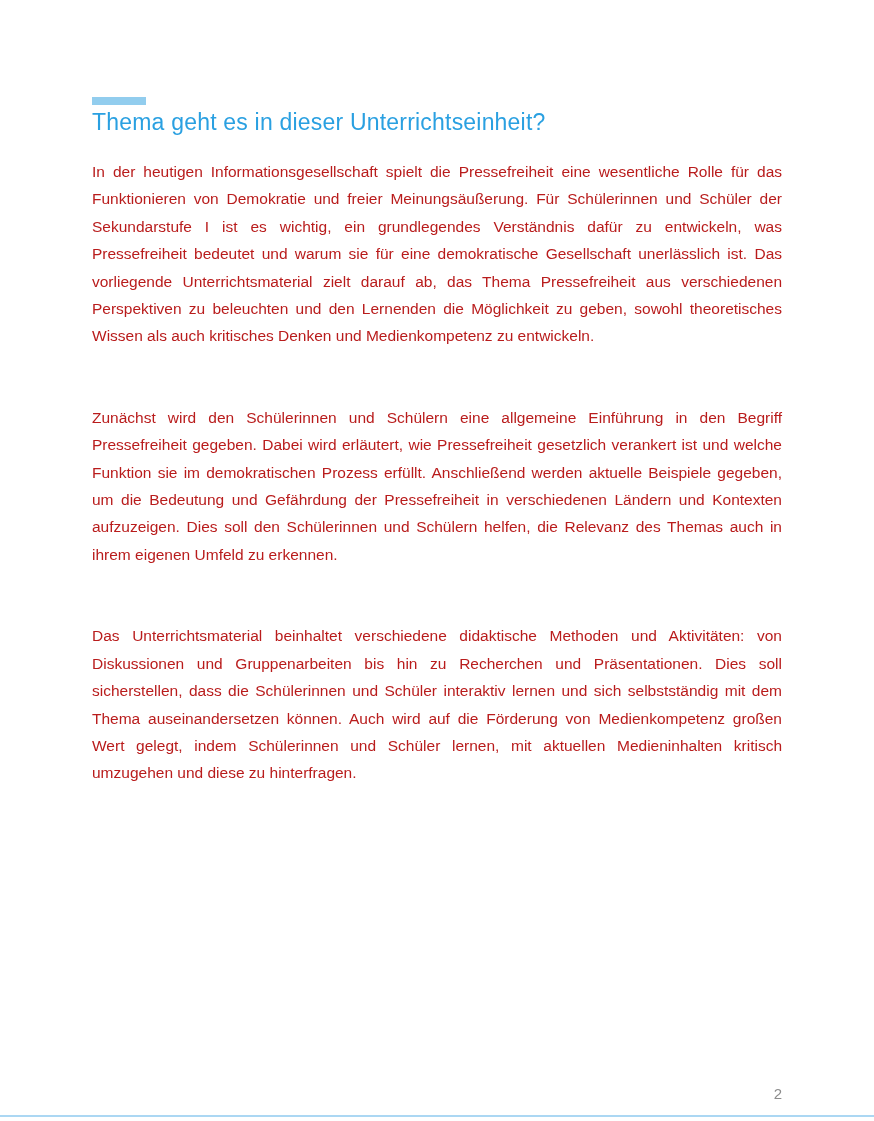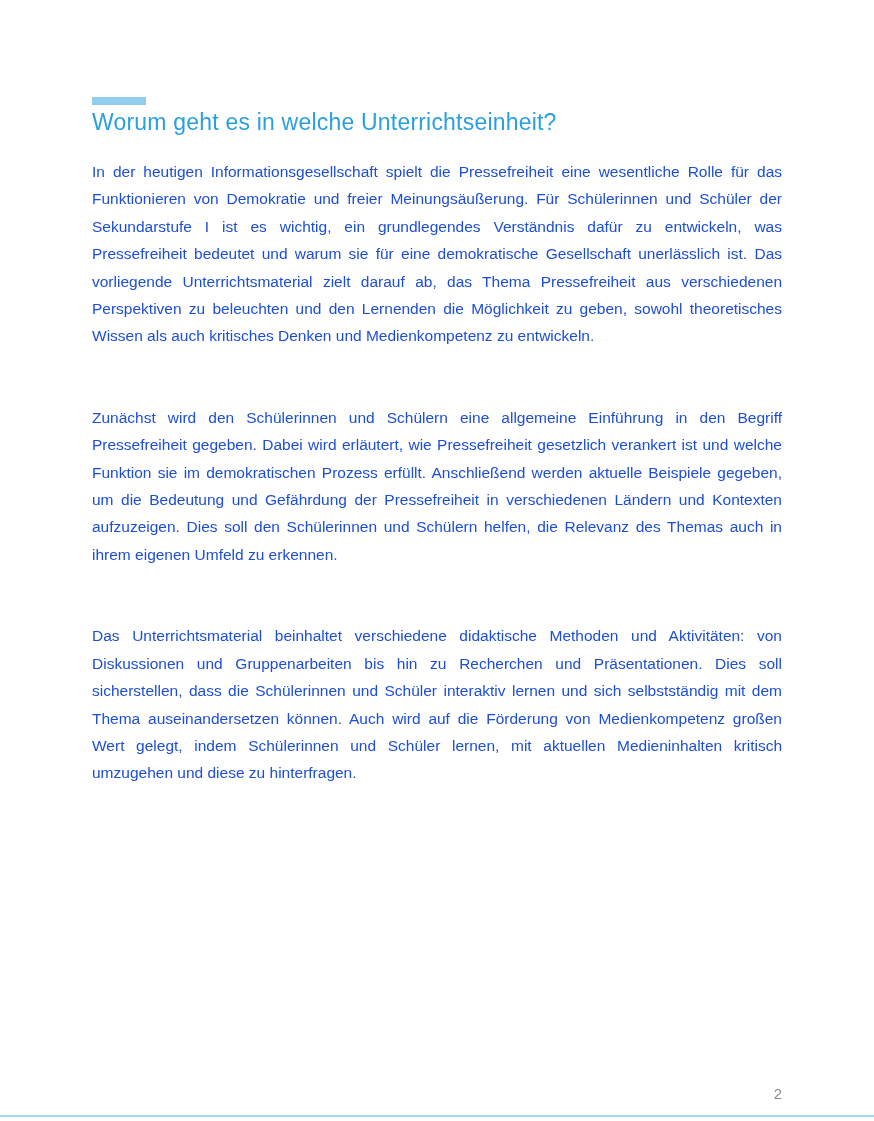--- a/index.html
+++ b/index.html
@@ -32,21 +32,21 @@
     font-size: 23px;
     font-weight: 400;
     letter-spacing: 0.2px;
     color: #2AA0E1;
   }
   .content {
     position: absolute;
     left: 92px;
     top: 158px;
     width: 690px;
-    color: #1d4ed8;
+    color: #b91c1c;
     font-size: 15.5px;
     line-height: 27.4px;
   }
   .content p {
     margin: 0 0 54px 0;
     text-align: justify;
   }
   .page-number {
     position: absolute;
     left: 92px;
@@ -63,21 +63,21 @@
     width: 874px;
     height: 2px;
     background: #ABD7F3;
   }
 </style>
 </head>
 <body>
 
 <div class="page">
   <div class="accent-bar"></div>
-  <h1 class="title">Worum geht es in welche Unterrichtseinheit?</h1>
+  <h1 class="title">Thema geht es in dieser Unterrichtseinheit?</h1>
   <div class="content">
     <p>In der heutigen Informationsgesellschaft spielt die Pressefreiheit eine wesentliche Rolle für das Funktionieren von Demokratie und freier Meinungsäußerung. Für Schülerinnen und Schüler der Sekundarstufe I ist es wichtig, ein grundlegendes Verständnis dafür zu entwickeln, was Pressefreiheit bedeutet und warum sie für eine demokratische Gesellschaft unerlässlich ist. Das vorliegende Unterrichtsmaterial zielt darauf ab, das Thema Pressefreiheit aus verschiedenen Perspektiven zu beleuchten und den Lernenden die Möglichkeit zu geben, sowohl theoretisches Wissen als auch kritisches Denken und Medienkompetenz zu entwickeln.</p>
     <p>Zunächst wird den Schülerinnen und Schülern eine allgemeine Einführung in den Begriff Pressefreiheit gegeben. Dabei wird erläutert, wie Pressefreiheit gesetzlich verankert ist und welche Funktion sie im demokratischen Prozess erfüllt. Anschließend werden aktuelle Beispiele gegeben, um die Bedeutung und Gefährdung der Pressefreiheit in verschiedenen Ländern und Kontexten aufzuzeigen. Dies soll den Schülerinnen und Schülern helfen, die Relevanz des Themas auch in ihrem eigenen Umfeld zu erkennen.</p>
     <p>Das Unterrichtsmaterial beinhaltet verschiedene didaktische Methoden und Aktivitäten: von Diskussionen und Gruppenarbeiten bis hin zu Recherchen und Präsentationen. Dies soll sicherstellen, dass die Schülerinnen und Schüler interaktiv lernen und sich selbstständig mit dem Thema auseinandersetzen können. Auch wird auf die Förderung von Medienkompetenz großen Wert gelegt, indem Schülerinnen und Schüler lernen, mit aktuellen Medieninhalten kritisch umzugehen und diese zu hinterfragen.</p>
   </div>
   <div class="page-number">2</div>
   <div class="footer-line"></div>
 </div>
 
 </body></html>

